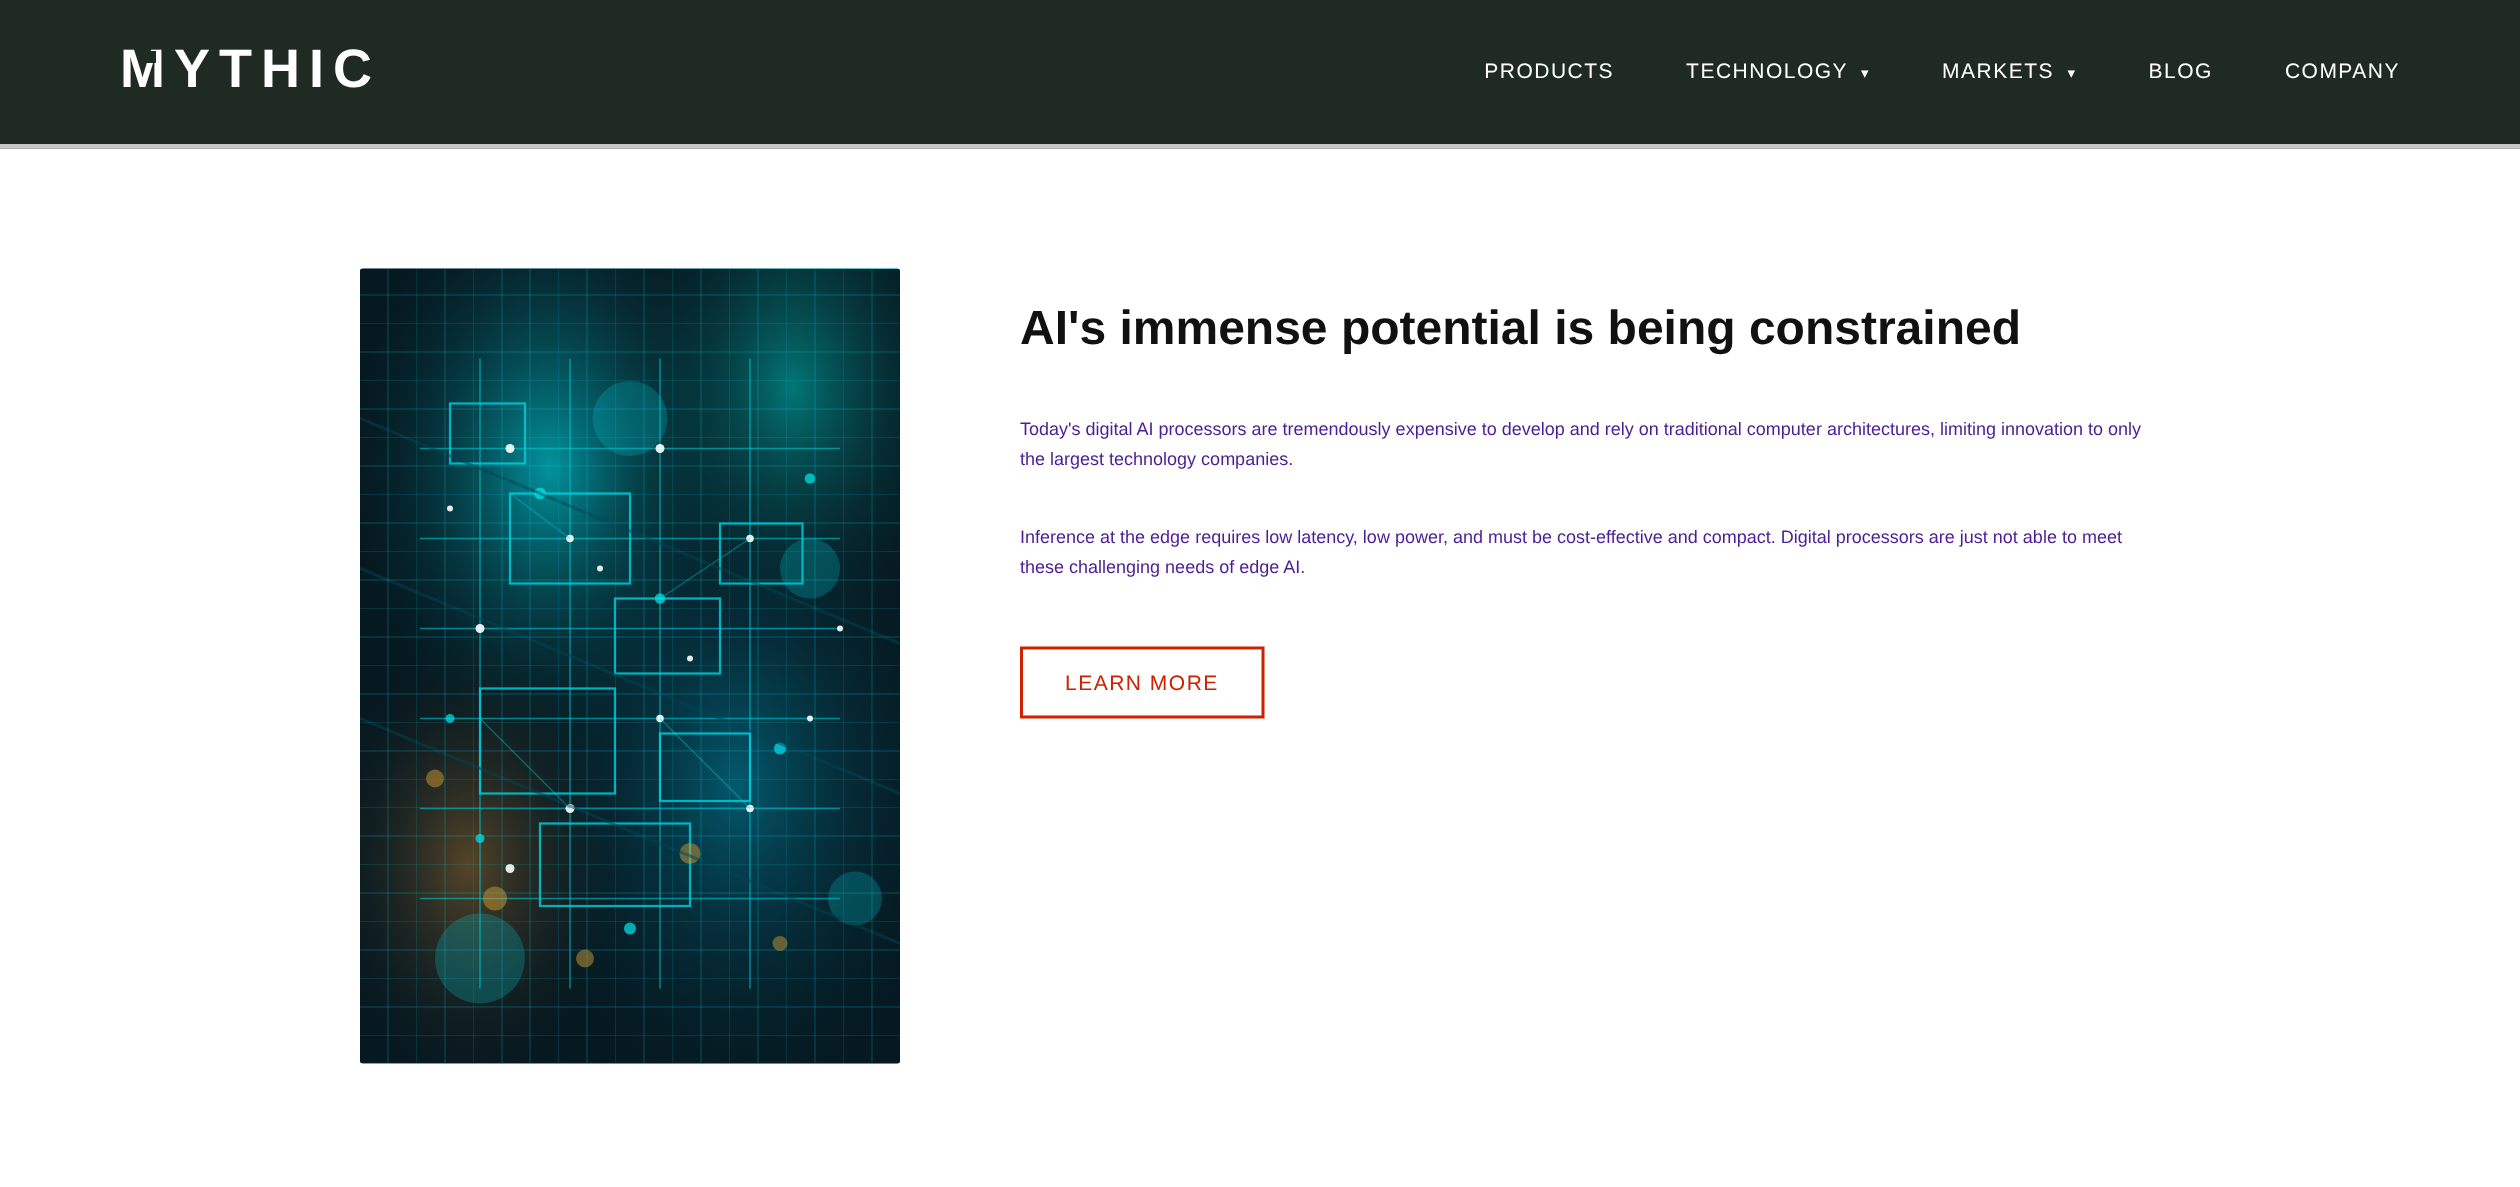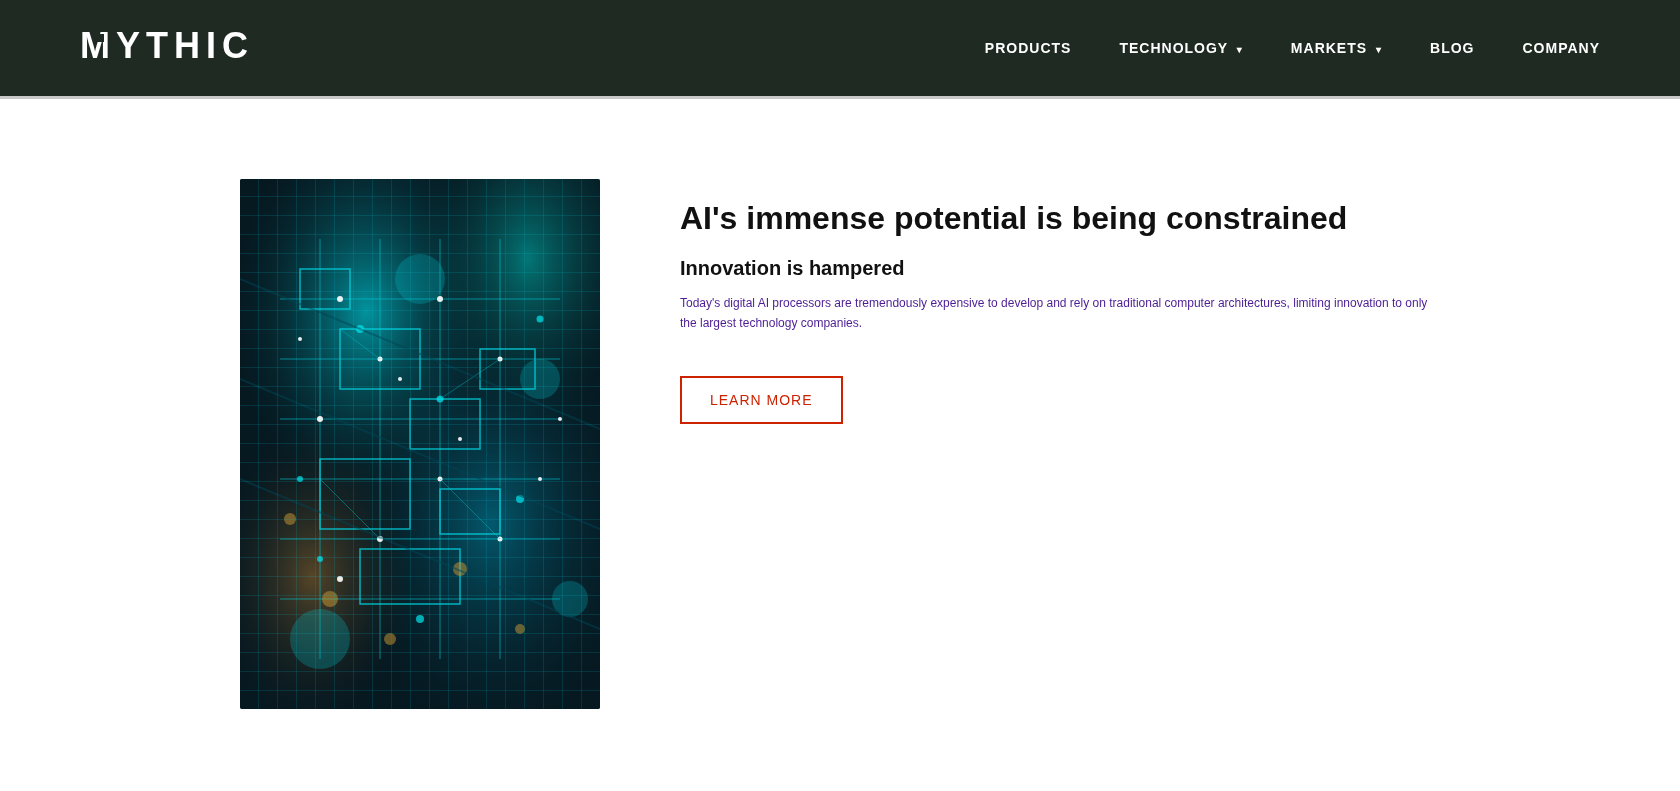--- a/index.html
+++ b/index.html
@@ -43,21 +43,21 @@
       display: flex;
       align-items: center;
       gap: 48px;
       list-style: none;
     }
 
     .nav-links li a {
       color: #ffffff;
       text-decoration: none;
       font-size: 14px;
-      font-weight: 700;
+      font-weight: 400;
       letter-spacing: 1px;
       text-transform: uppercase;
     }
 
     .nav-links li .dropdown-arrow {
       color: #ffffff;
       font-size: 10px;
       margin-left: 4px;
     }
 
@@ -114,21 +114,21 @@
 
     .text-section {
       flex: 1;
       padding-top: 20px;
     }
 
     .main-headline {
       font-size: 32px;
       font-weight: 700;
       color: #111111;
-      margin-bottom: 20px;
+      margin-bottom: 40px;
       line-height: 1.2;
     }
 
     .section-title {
       font-size: 20px;
       font-weight: 700;
       color: #111111;
       margin-bottom: 14px;
     }
 
@@ -305,24 +305,24 @@
           <line x1="0" y1="100" x2="360" y2="250"></line>
         </g>
       </svg>
     </div>
   </div>
 
   <div class="text-section">
     <h1 class="main-headline">AI's immense potential is being constrained</h1>
 
     
-    <h2 class="section-title">Innovation is hampered</h2>
     <p class="section-body">Today's digital AI processors are tremendously expensive to develop and rely on traditional computer architectures, limiting innovation to only the largest technology companies.</p>
 
     
+    <p class="section-body">Inference at the edge requires low latency, low power, and must be cost-effective and compact. Digital processors are just not able to meet these challenging needs of edge AI.</p>
 
     
 
     
     <a href="#" class="learn-more-btn">LEARN MORE</a>
   </div>
 
 </div>
 
 </body></html>

